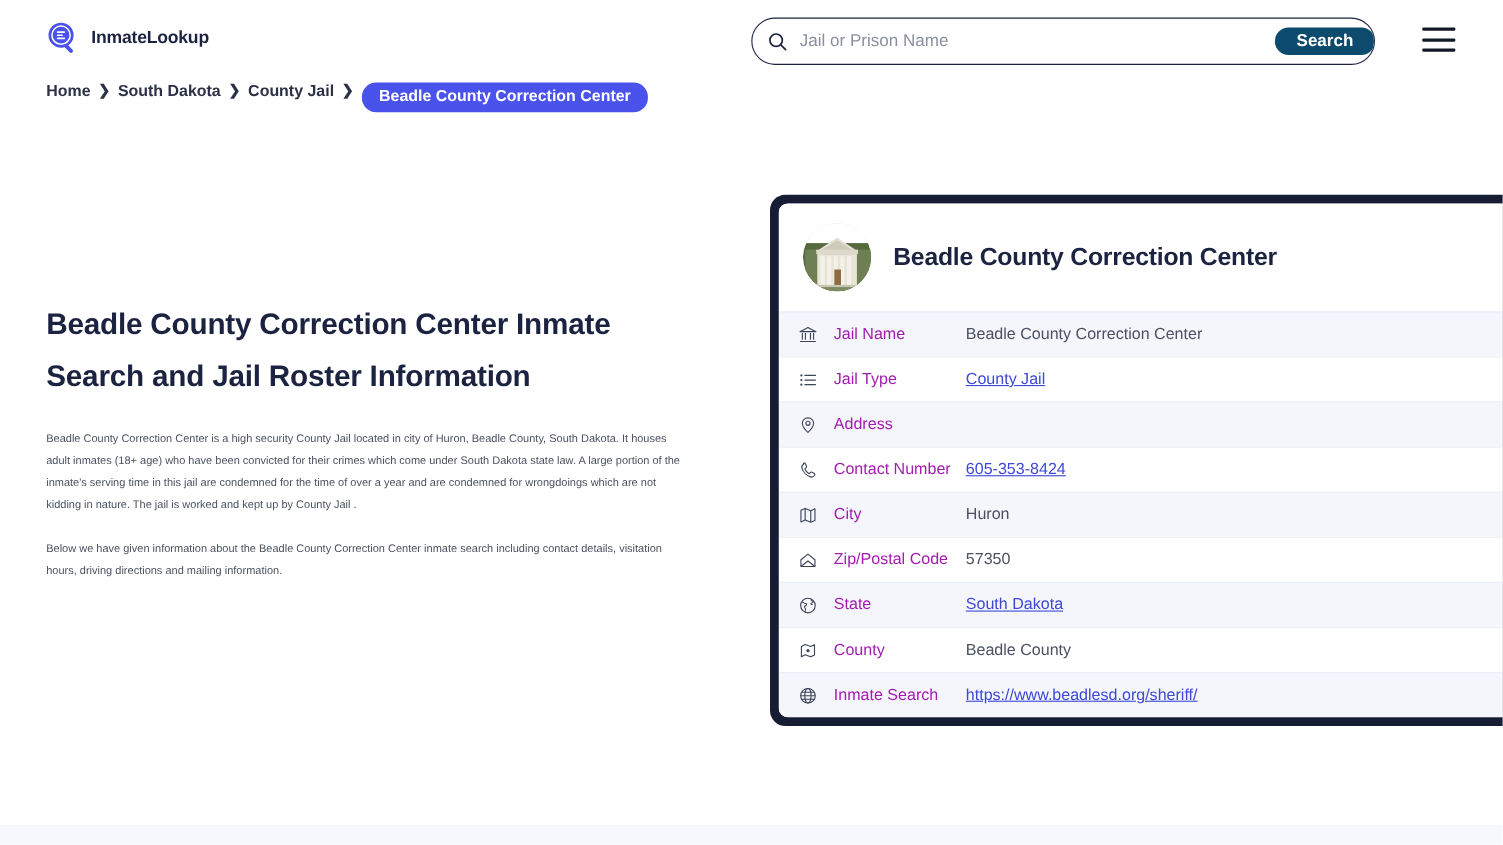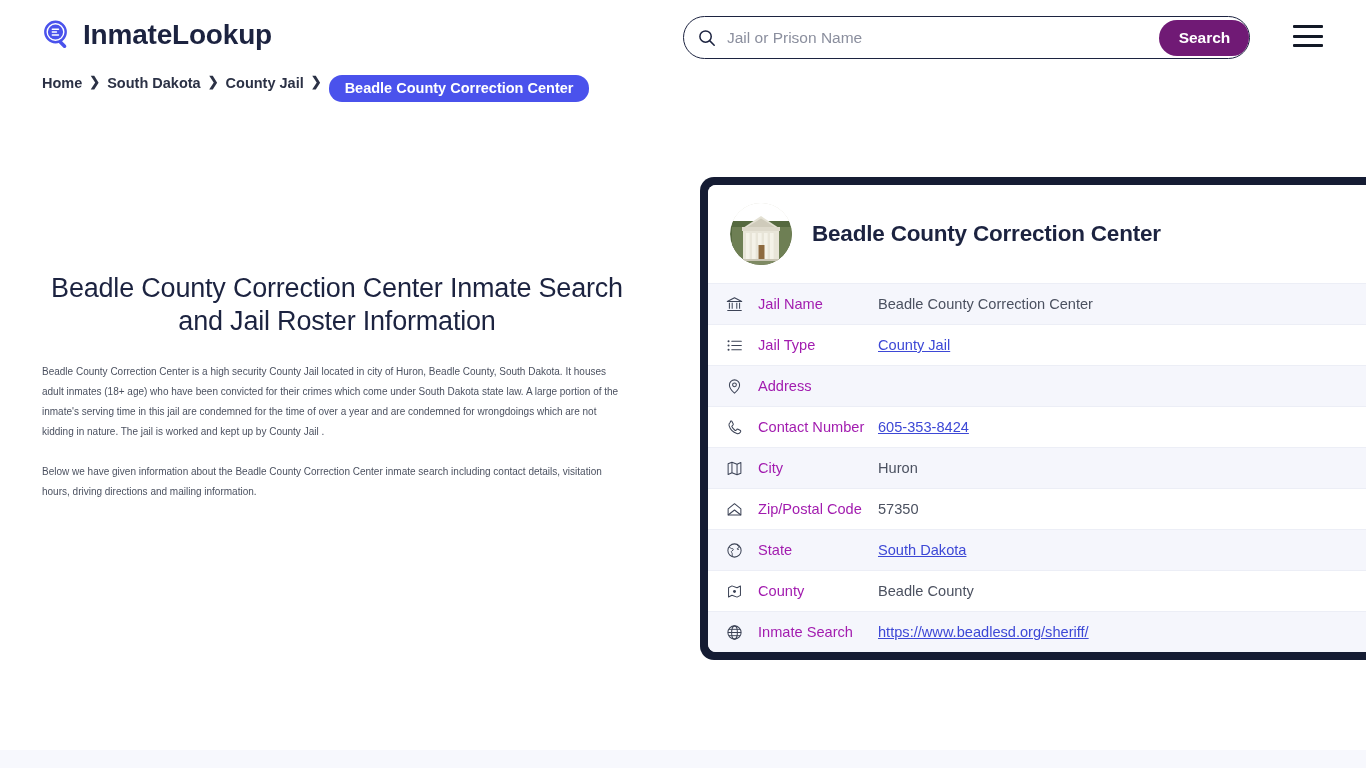--- a/index.html
+++ b/index.html
@@ -25,21 +25,21 @@
     background: #ffffff;
   }
   .logo-wrap {
     position: absolute;
     left: 42px; top: 19px;
     display: flex; align-items: center; gap: 9px;
     text-decoration: none;
   }
   .logo-mark { width: 32px; height: 32px; display: block; }
   .logo-text {
-    font-size: 28px;
+    font-size: 16px;
     font-weight: 700;
     color: #1c2340;
     letter-spacing: -0.2px;
     white-space: nowrap;
     text-align: right;
   }
 
   .search-wrap {
     position: absolute;
     left: 683px; top: 16px;
@@ -64,24 +64,24 @@
     background: transparent;
     font-family: "Liberation Sans", sans-serif;
     font-size: 15.5px;
     color: #ec4899;
     padding: 0 10px 0 11px;
     height: 100%;
   }
   .search-input::placeholder { color: #8b8f9e; }
   .search-btn {
     flex: 0 0 auto;
-    height: 36px;
+    height: 25px;
     width: 91px;
     border: none;
-    background: #701a75;
+    background: #0c4a6e;
     color: #ffffff;
     font-family: "Liberation Sans", sans-serif;
     font-size: 15.5px;
     font-weight: 700;
     border-radius: 21px;
     cursor: pointer;
     margin-right: -1px;
   }
 
   .hamburger {
@@ -133,25 +133,24 @@
 
   
   .left-col {
     position: absolute;
     left: 42px; top: 272px;
     width: 590px;
   }
   .page-title {
     margin: 0;
     font-size: 27px;
-    line-height: 33px;
-    font-weight: 400;
+    line-height: 47px;
+    font-weight: 700;
     color: #1c2340;
     letter-spacing: -0.2px;
-    text-align: center;
   }
   .para {
     margin: 0;
     font-size: 10px;
     line-height: 20px;
     color: #4b5160;
   }
   .para-1 { margin-top: 24px; width: 586px; }
   .para-2 { margin-top: 20px; width: 566px; }
 

